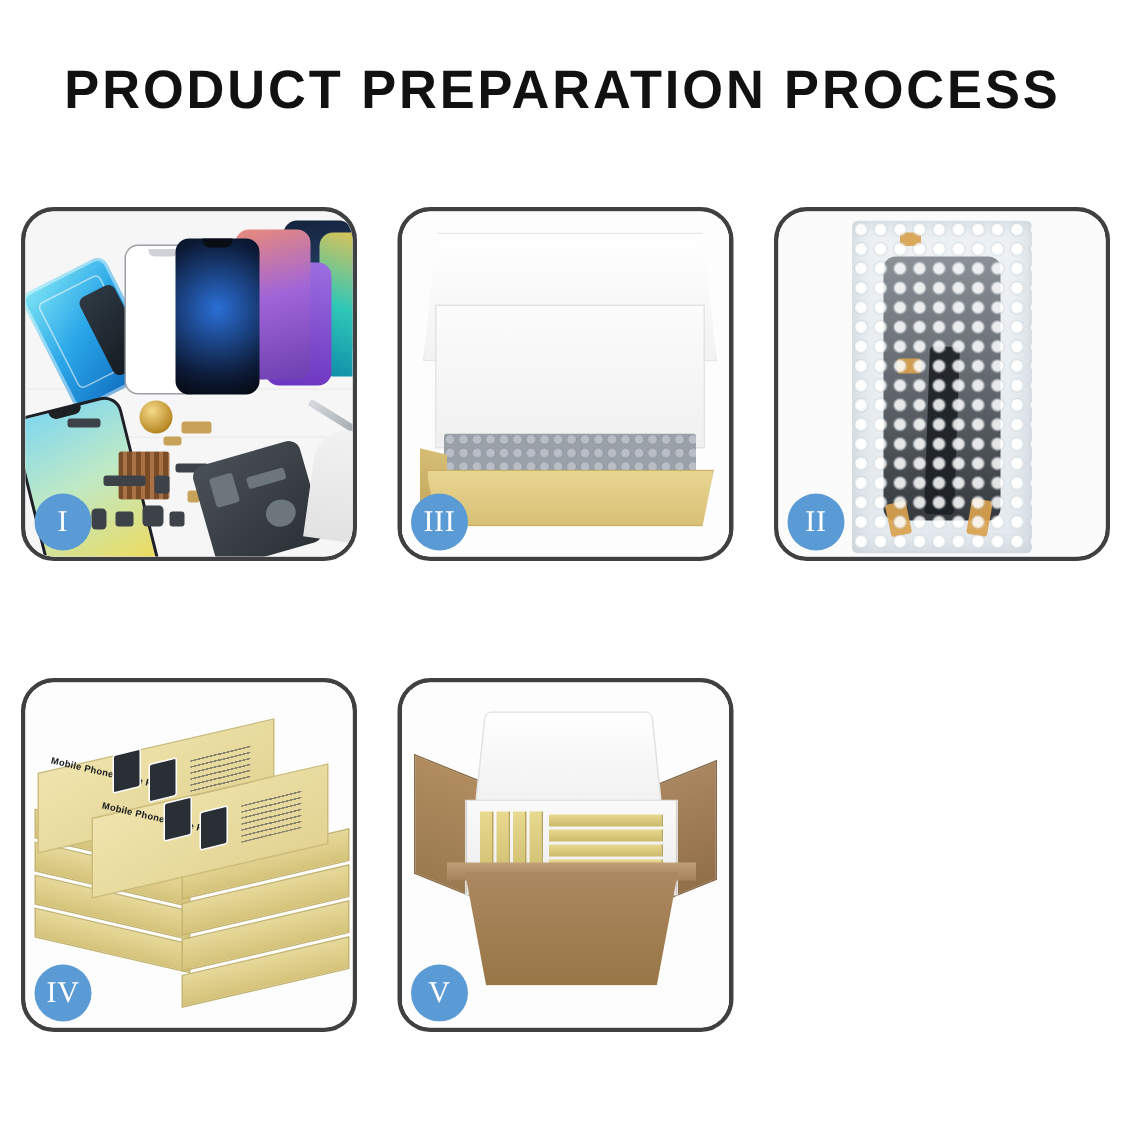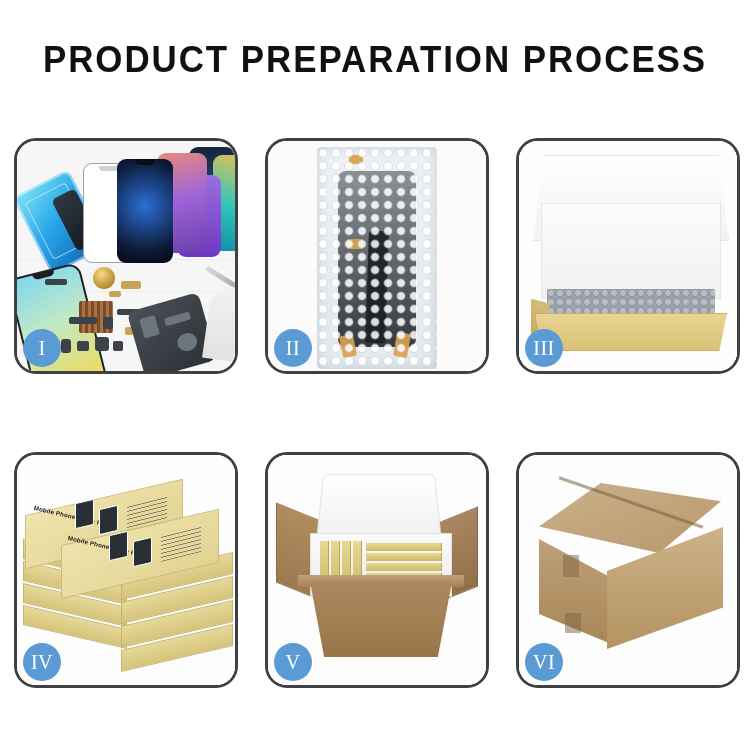--- a/index.html
+++ b/index.html
@@ -343,48 +343,48 @@
           <i style="left:34px;top:16px;width:26px;height:8px"></i>
           <i style="left:40px;top:36px;width:20px;height:18px;border-radius:50%"></i>
         </div>
 
         <div class="tweezer"></div>
         <div class="hand"></div>
       </div>
       <div class="badge">I</div>
     </div>
 
+    <div class="panel p3">
+      <div class="panel-inner">
+        <div class="p3bg"></div>
+        <div class="lid3"></div>
+        <div class="innerfoam"></div>
+        <div class="bubbles3"></div>
+        <div class="boxside3"></div>
+        <div class="boxfront3"></div>
+      </div>
+      <div class="badge">III</div>
+    </div>
+
     <div class="panel p2">
       <div class="panel-inner">
         <div class="p2bg"></div>
         <div class="bubblepack">
           <div class="bw-screen"></div>
           <div class="bw-flex"></div>
           <div class="tape" style="left:32px;top:8px;width:14px;height:9px"></div>
           <div class="tape" style="left:30px;top:92px;width:16px;height:10px"></div>
           <div class="tape" style="left:24px;top:188px;width:14px;height:22px;transform:rotate(-12deg)"></div>
           <div class="tape" style="left:78px;top:186px;width:14px;height:24px;transform:rotate(10deg)"></div>
           <div class="bw-over"></div>
         </div>
       </div>
       <div class="badge">II</div>
     </div>
 
-    <div class="panel p3">
-      <div class="panel-inner">
-        <div class="p3bg"></div>
-        <div class="lid3"></div>
-        <div class="innerfoam"></div>
-        <div class="bubbles3"></div>
-        <div class="boxside3"></div>
-        <div class="boxfront3"></div>
-      </div>
-      <div class="badge">III</div>
-    </div>
-
     <div class="panel p4">
       <div class="panel-inner">
         <div class="p4bg"></div>
 
         <div class="kslab" style="left:6px;  top:96px;  width:104px; height:20px; transform:skewY(13deg)"></div>
         <div class="kslab" style="left:6px;  top:118px; width:104px; height:20px; transform:skewY(13deg)"></div>
         <div class="kslab" style="left:6px;  top:140px; width:104px; height:20px; transform:skewY(13deg)"></div>
         <div class="kslab" style="left:6px;  top:162px; width:104px; height:20px; transform:skewY(13deg)"></div>
 
         <div class="kslab" style="left:104px; top:110px; width:112px; height:22px; transform:skewY(-13deg)"></div>
@@ -424,27 +424,15 @@
         <div class="vslab" style="left:98px;top:108px;width:76px;height:8px"></div>
         <div class="vslab" style="left:98px;top:118px;width:76px;height:8px"></div>
         <div class="vslab" style="left:98px;top:128px;width:76px;height:8px"></div>
 
         <div class="cartonrim"></div>
         <div class="cartonfront"></div>
       </div>
       <div class="badge">V</div>
     </div>
 
-    <div class="panel p6">
-      <div class="panel-inner">
-        <div class="p6bg"></div>
-        <div class="c6top"></div>
-        <div class="c6left"></div>
-        <div class="c6right"></div>
-        <div class="c6seam"></div>
-        <div class="c6tape" style="left:44px;top:100px;width:16px;height:22px"></div>
-        <div class="c6tape" style="left:46px;top:158px;width:16px;height:20px"></div>
-      </div>
-      <div class="badge">VI</div>
-    </div>
 
   </div>
 </div>
 
 </body></html>

